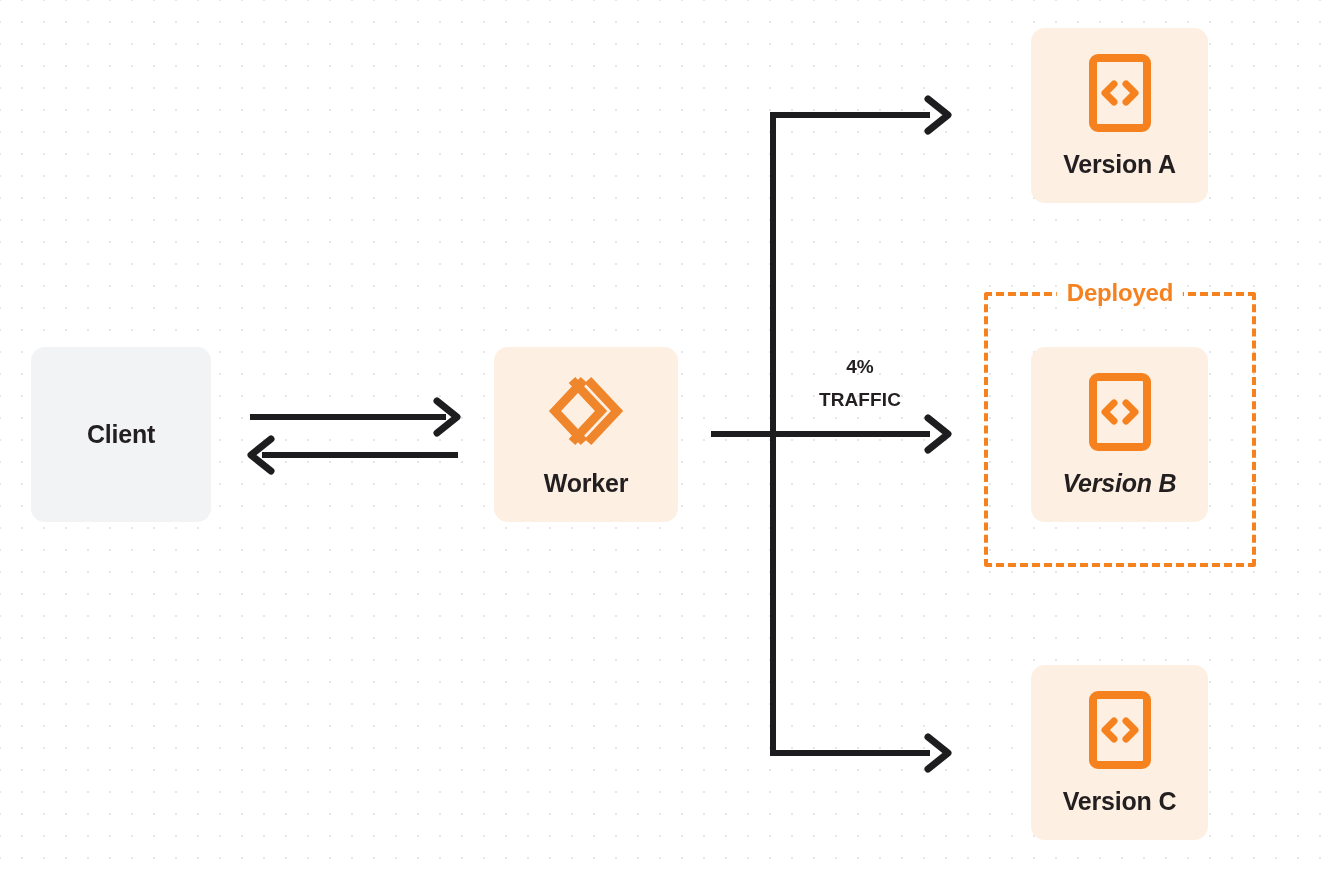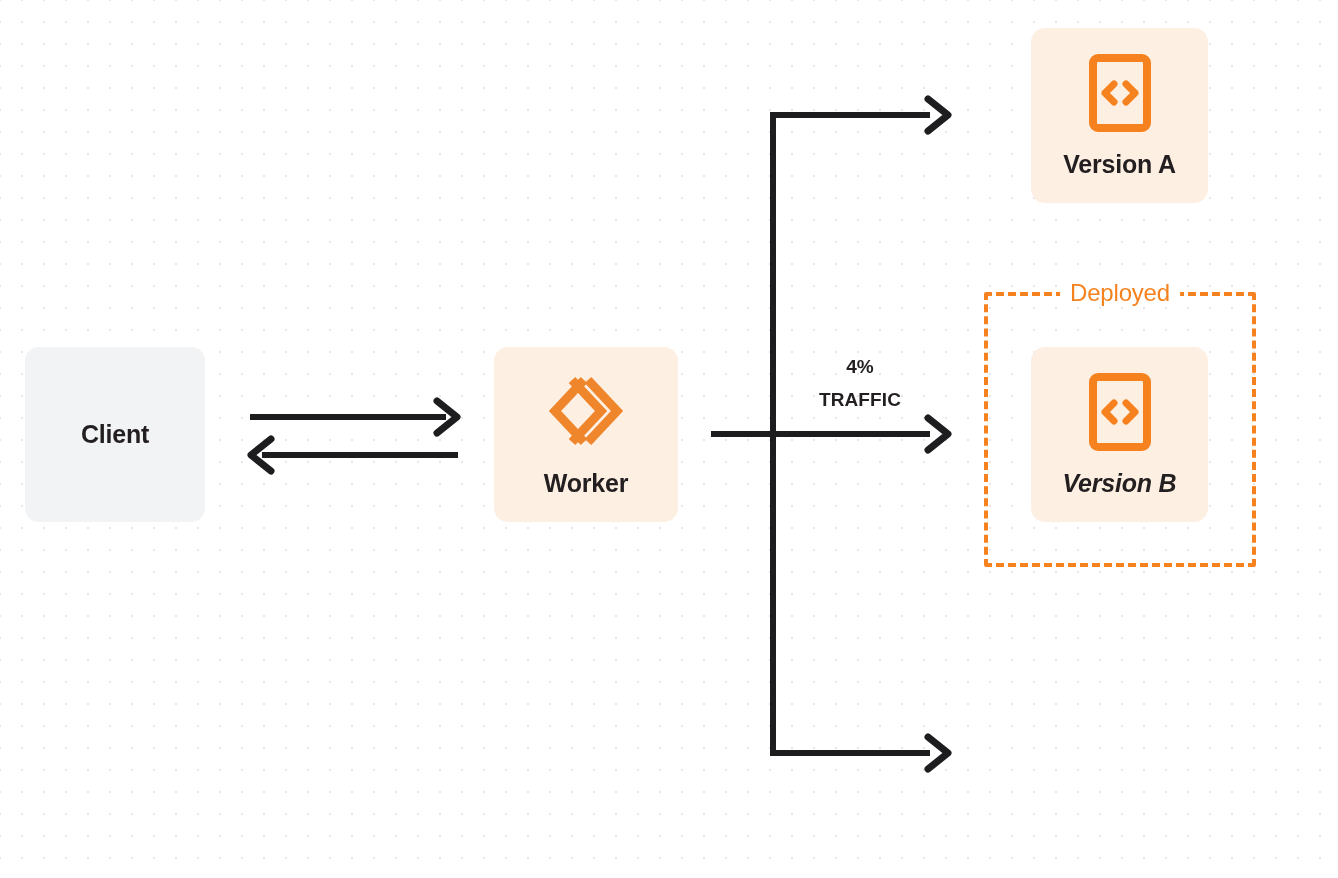--- a/index.html
+++ b/index.html
@@ -40,21 +40,21 @@
     font-size: 25px;
     font-weight: bold;
     color: #231f20;
     letter-spacing: -0.2px;
     line-height: 1;
     white-space: nowrap;
   }
 
   
   #client-node {
-    left: 25px;
+    left: 31px;
     top: 347px;
     width: 180px;
     height: 175px;
     background-color: #f2f3f5;
   }
 
   
   #worker-node {
     left: 494px;
     top: 347px;
@@ -96,21 +96,21 @@
     border-radius: 3px;
   }
   #deployed-label {
     position: absolute;
     top: -15px;
     left: 50%;
     transform: translateX(-50%);
     background-color: #ffffff;
     padding: 0 10px;
     font-size: 24px;
-    font-weight: normal;
+    font-weight: bold;
     color: #f6821f;
     line-height: 1;
     white-space: nowrap;
     letter-spacing: -0.2px;
   }
 
   
   #connectors {
     position: absolute;
     left: 0;
@@ -217,14 +217,24 @@
     <span class="version-icon">
       <svg width="64" height="78" viewBox="0 0 64 78" aria-hidden="true">
         <rect x="5" y="4" width="54" height="70" rx="5" ry="5" fill="none" stroke="#f6821f" stroke-width="8"></rect>
         <polyline points="26,30 17,39 26,48" fill="none" stroke="#f6821f" stroke-width="7" stroke-linecap="round" stroke-linejoin="round"></polyline>
         <polyline points="38,30 47,39 38,48" fill="none" stroke="#f6821f" stroke-width="7" stroke-linecap="round" stroke-linejoin="round"></polyline>
       </svg>
     </span>
     <span class="node-label">Version B</span>
   </div>
 
+  <div id="version-c-node" class="node version-card">
+    <span class="version-icon">
+      <svg width="64" height="78" viewBox="0 0 64 78" aria-hidden="true">
+        <rect x="5" y="4" width="54" height="70" rx="5" ry="5" fill="none" stroke="#f6821f" stroke-width="8"></rect>
+        <polyline points="26,30 17,39 26,48" fill="none" stroke="#f6821f" stroke-width="7" stroke-linecap="round" stroke-linejoin="round"></polyline>
+        <polyline points="38,30 47,39 38,48" fill="none" stroke="#f6821f" stroke-width="7" stroke-linecap="round" stroke-linejoin="round"></polyline>
+      </svg>
+    </span>
+    <span class="node-label">Version C</span>
+  </div>
 
 </div>
 
 </body></html>

